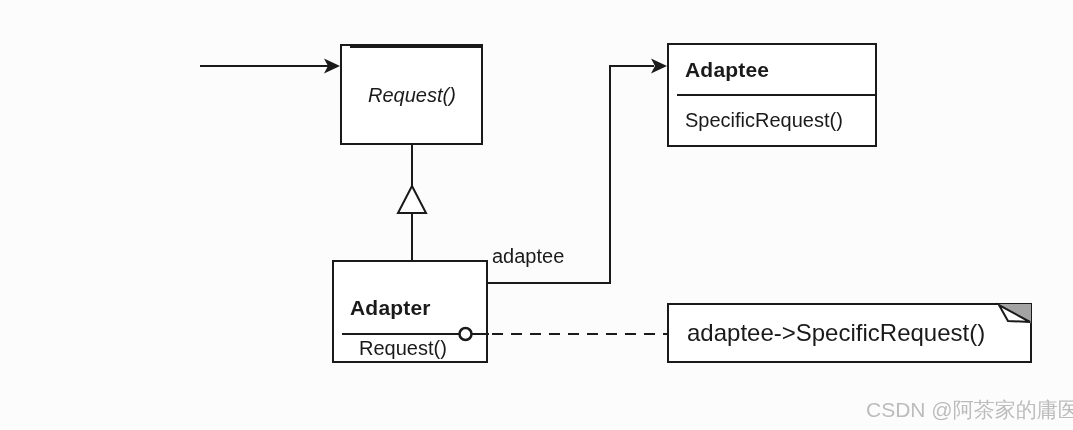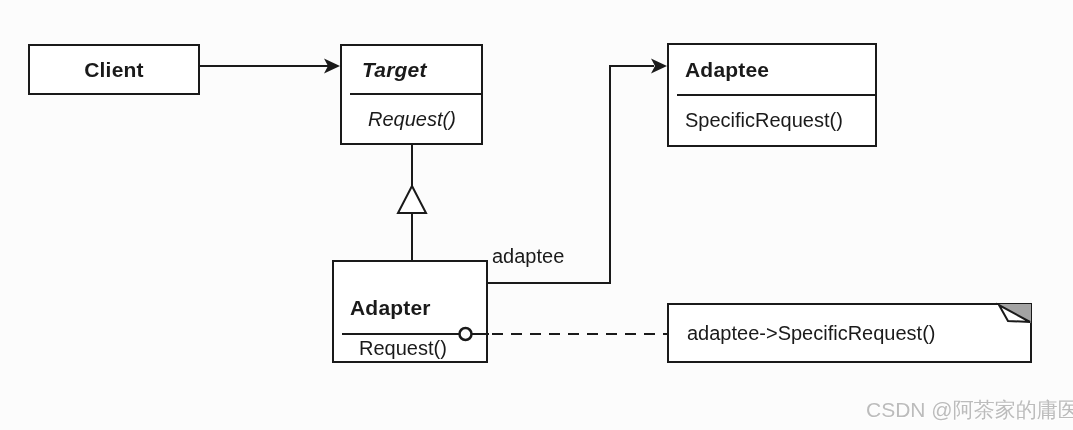--- a/index.html
+++ b/index.html
@@ -45,21 +45,21 @@
   .italic{font-style:italic;}
   .center{justify-content:center;}
 
   
   .note-box{
     position:absolute;
     box-sizing:border-box;
     background:var(--box-fill);
     border:2px solid var(--line);
     color:var(--line);
-    font-size:20px;
+    font-size:24px;
     display:flex;
     align-items:center;
   }
 
   
   .float-label{
     position:absolute;
     color:var(--line);
     font-size:20px;
     white-space:nowrap;
@@ -85,26 +85,22 @@
   .hollow{fill:var(--box-fill);stroke:var(--line);stroke-width:2;}
   .circ{fill:var(--box-fill);stroke:var(--line);stroke-width:2.5;}
   .fold-shadow{fill:var(--note-fold-gray);stroke:none;}
   .fold-flap{fill:var(--box-fill);stroke:var(--line);stroke-width:2;stroke-linejoin:miter;}
 </style>
 </head>
 <body>
 
 <div class="canvas">
 
-  <div class="uml-class" style="left:28px;top:44px;width:172px;height:51px;">
-    <div class="uml-title center" style="flex:1;">Client</div>
-  </div>
 
   <div class="uml-class" style="left:340px;top:44px;width:143px;height:101px;">
-    <div class="uml-title italic" style="height:47px;padding-left:20px;">Target</div>
     <div class="uml-method italic" style="padding-left:18px;">Request()</div>
   </div>
 
   <div class="uml-class" style="left:667px;top:43px;width:210px;height:104px;">
     <div class="uml-title" style="height:49px;padding-left:16px;">Adaptee</div>
     <div class="uml-method" style="padding-left:8px;">SpecificRequest()</div>
   </div>
 
   <div class="uml-class" style="left:332px;top:260px;width:156px;height:103px;">
     <div class="uml-title" style="height:50px;padding-left:16px;margin-top:21px;">Adapter</div>

